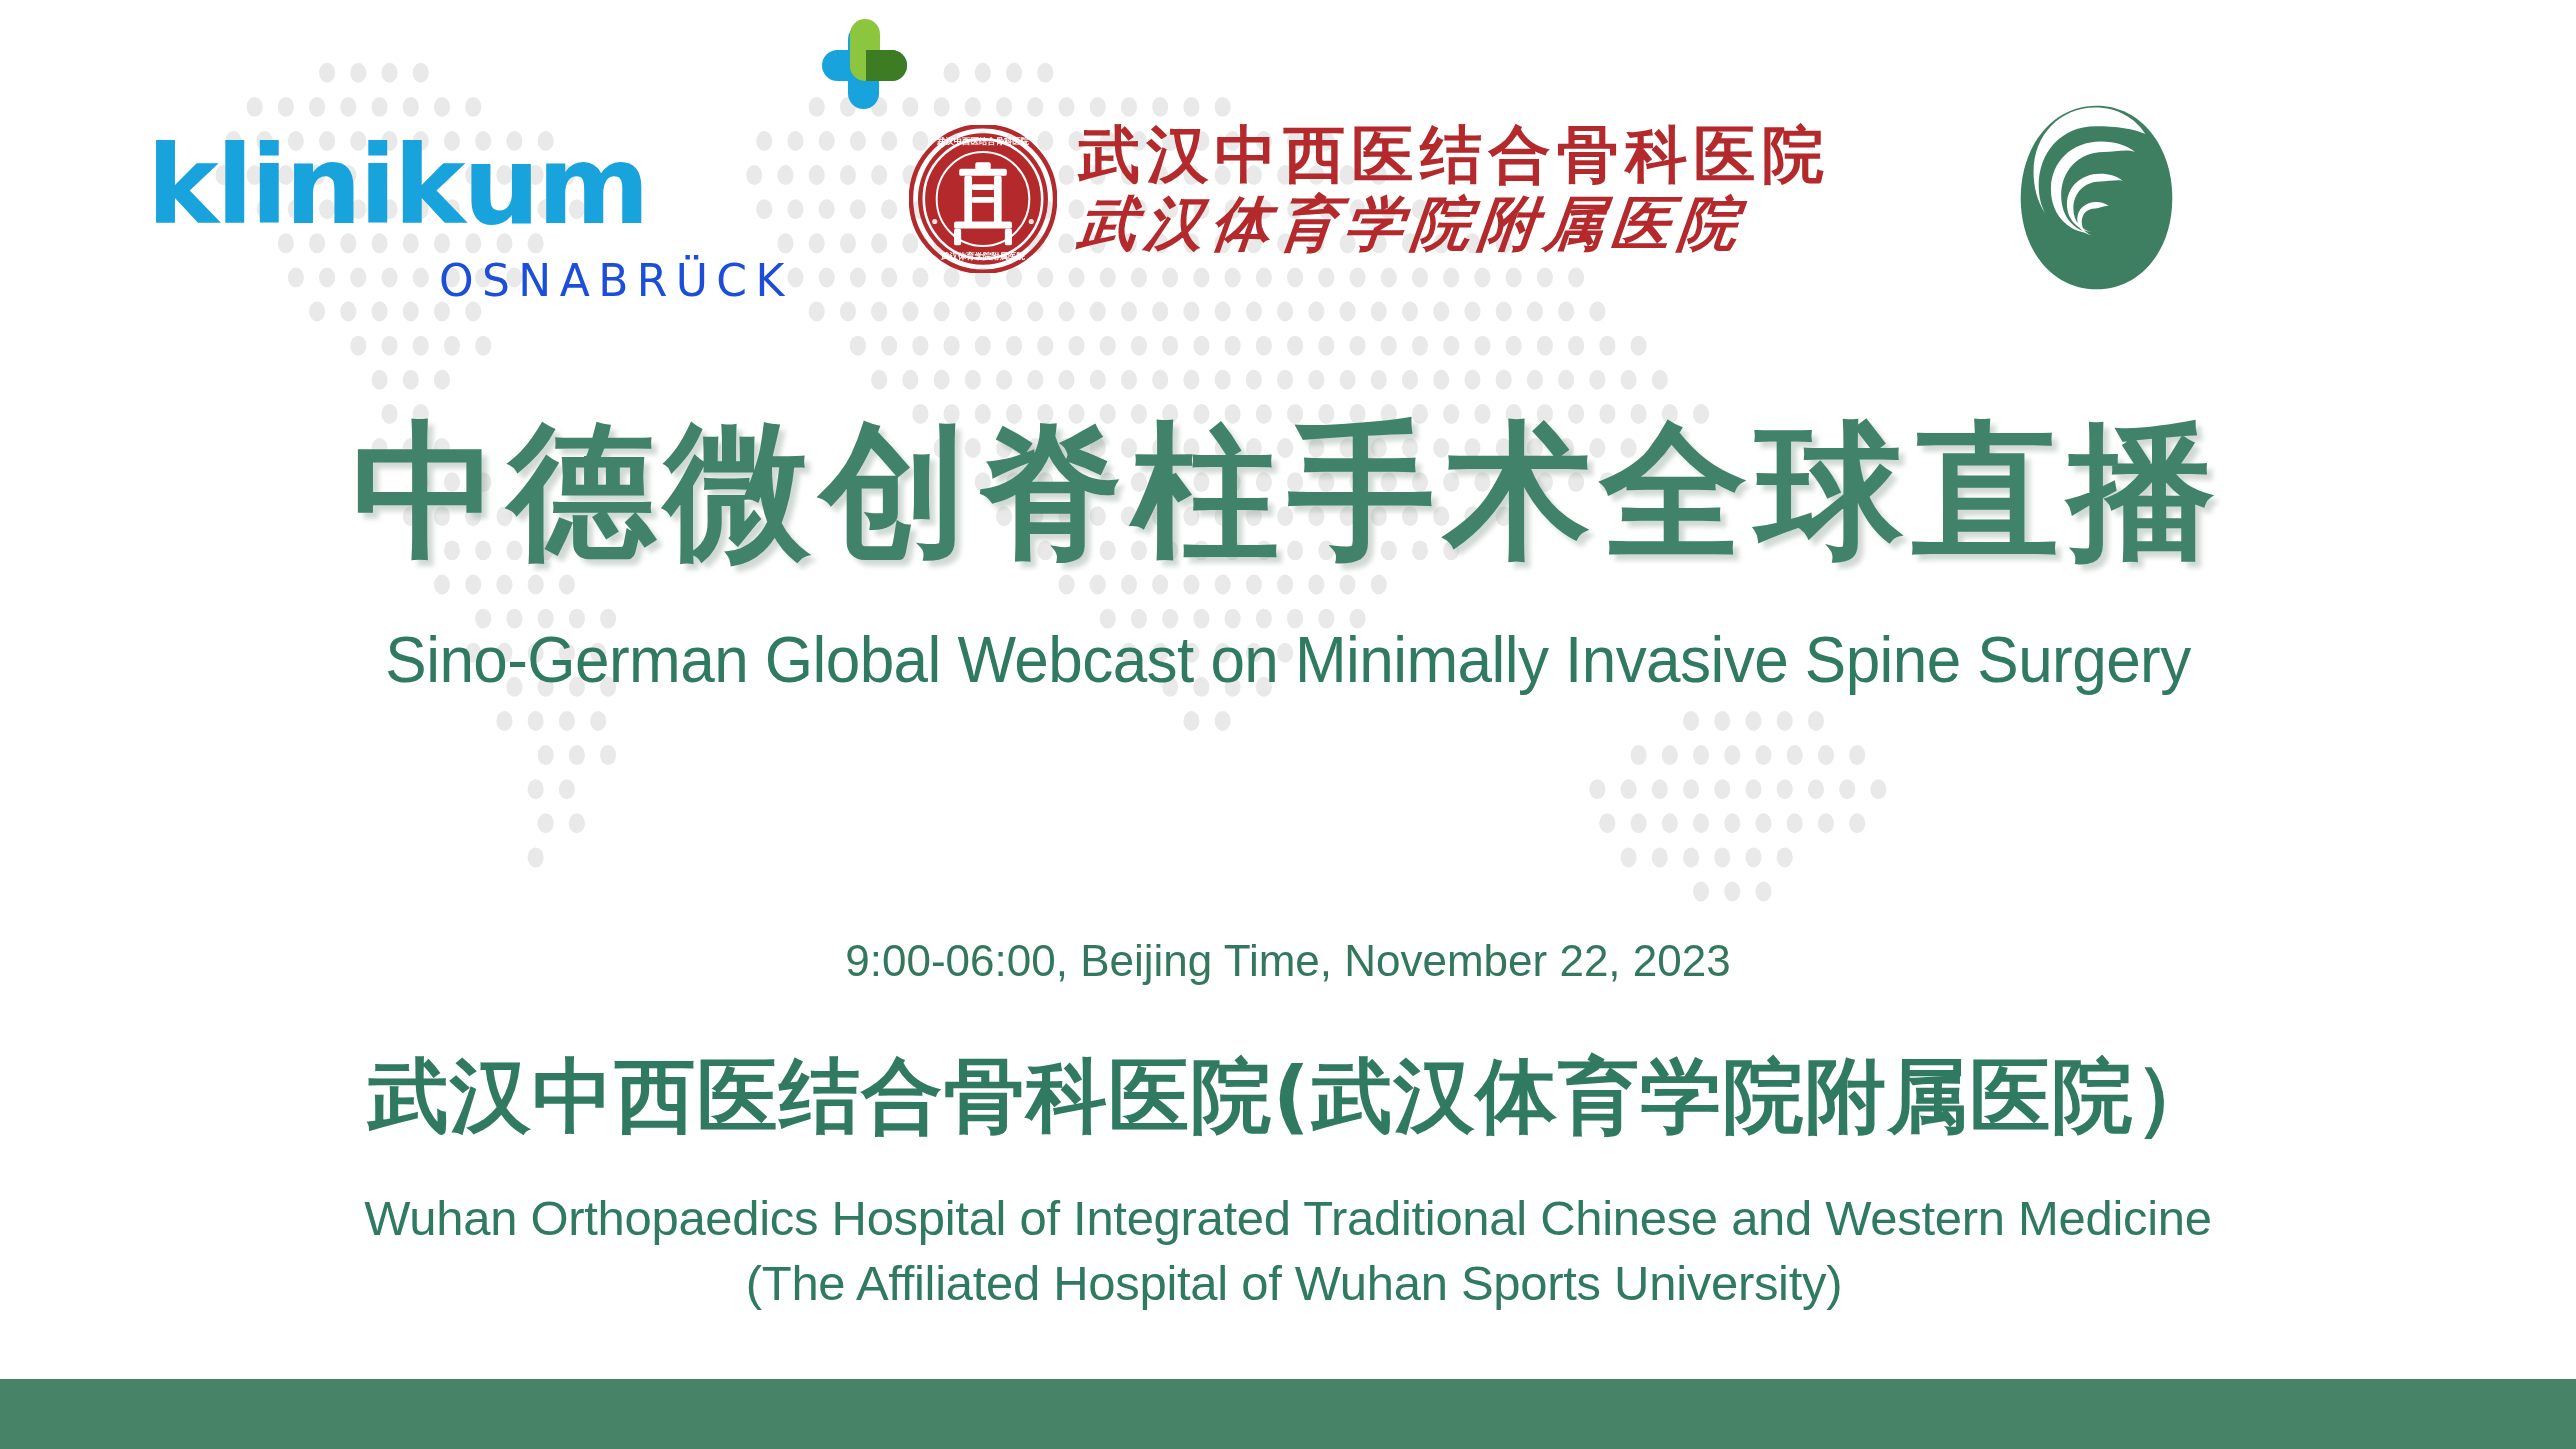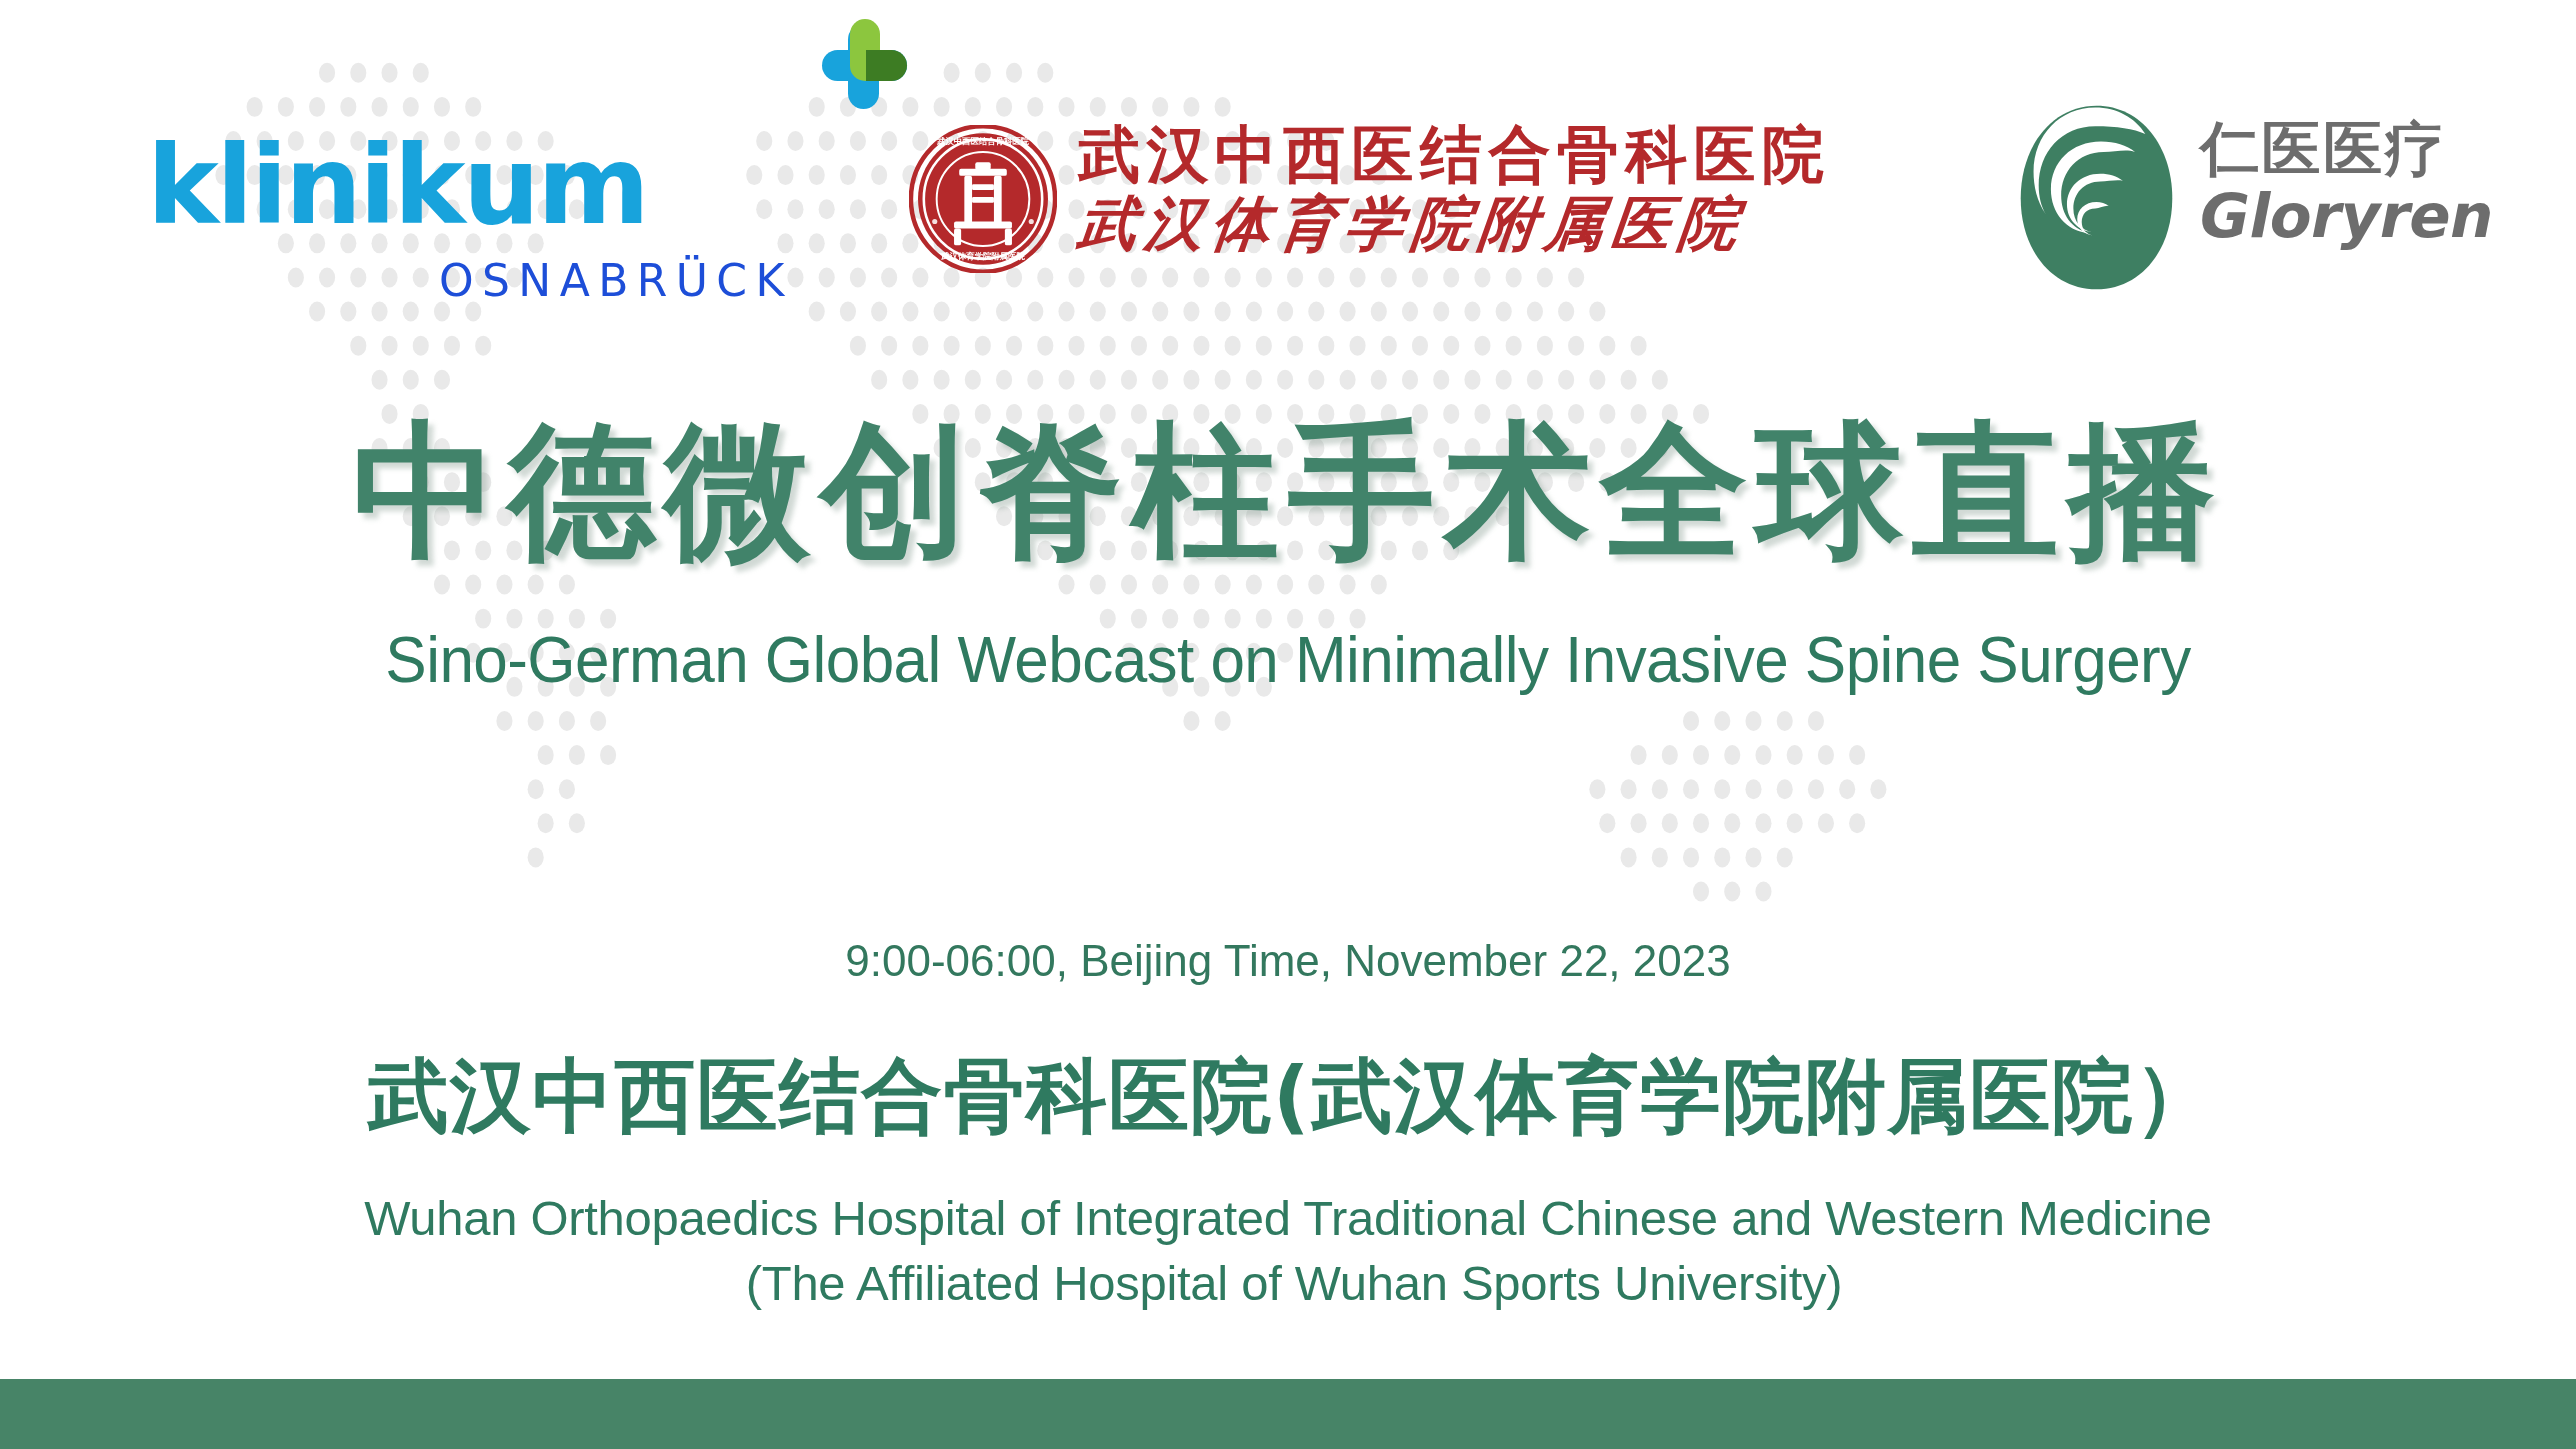--- a/index.html
+++ b/index.html
@@ -863,24 +863,20 @@
   </div>
 
   <div class="gloryren-logo">
     <svg class="gloryren-mark" viewBox="0 0 260 290" xmlns="http://www.w3.org/2000/svg">
       <path fill="#3e7f62" d="M130 2C60 2 12 66 12 146c0 82 50 142 118 142s118-60 118-142C248 66 200 2 130 2z"></path>
       <path fill="#ffffff" d="M128 34c-52 0-88 40-88 92 0 18 4 33 11 45-14-20-19-44-19-66 0-58 42-100 96-100 34 0 62 16 78 41-18-8-44-12-78-12z"></path>
       <path fill="#ffffff" d="M141 74c-40 0-66 30-66 68 0 30 17 52 42 58-34-3-58-31-58-68 0-42 32-74 78-74 22 0 40 6 53 16-14-5-31-0-49 0z"></path>
       <path fill="#ffffff" d="M136 120c-26 0-42 19-42 42 0 20 12 34 30 37-22-2-40-19-40-43 0-27 21-48 52-48 14 0 26 4 35 11-10-2-23 1-35 1z"></path>
       <path fill="#ffffff" d="M128 162c-13 0-21 9-21 21 0 11 7 19 17 21-13-1-24-11-24-25 0-15 12-27 30-27 7 0 14 2 19 6-6-1-14 4-21 4z"></path>
     </svg>
-    <div class="gloryren-text">
-      <div class="gloryren-cn">仁医医疗</div>
-      <div class="gloryren-en">Gloryren</div>
-    </div>
   </div>
 
 </div>
 
 <div class="content">
   <div class="main-title">中德微创脊柱手术全球直播</div>
 
   <div class="main-subtitle">Sino-German Global Webcast on Minimally Invasive Spine Surgery</div>
 
 

